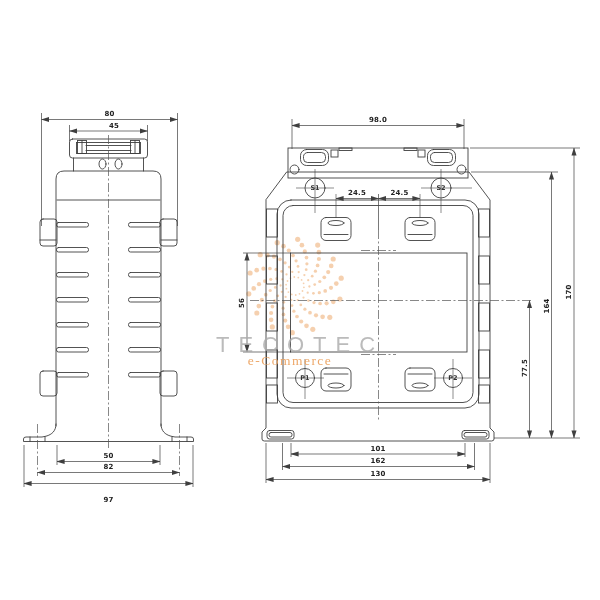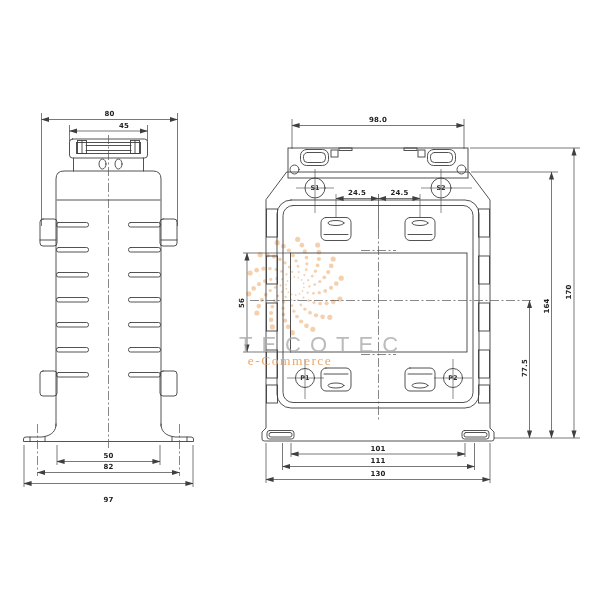--- a/index.html
+++ b/index.html
@@ -7,21 +7,21 @@
           font-family:"DejaVu Sans",sans-serif;}
   svg{position:absolute;left:0;top:0;}
   .lbl{position:absolute;font-size:7px;font-weight:700;color:#222;line-height:1;
        transform:translate(-50%,-100%);white-space:nowrap;letter-spacing:.2px;}
   .lblv{position:absolute;font-size:7px;font-weight:700;color:#222;line-height:1;
         transform:translate(-50%,-50%) rotate(-90deg);white-space:nowrap;letter-spacing:.2px;}
   .term{position:absolute;font-size:6.5px;font-weight:700;color:#333;line-height:1;
         transform:translate(-50%,-50%);white-space:nowrap;text-align:center;}
   .wm-brand{position:absolute;left:300px;top:345px;transform:translate(-50%,-50%);
         font-family:"Liberation Sans",sans-serif;font-size:22px;font-weight:400;
-        letter-spacing:9px;color:var(--wm-text,#ababab);opacity:.8;white-space:nowrap;margin-left:23px;}
+        letter-spacing:9px;color:var(--wm-text,#ababab);opacity:.8;white-space:nowrap;}
   .wm-sub{position:absolute;left:290px;top:361px;transform:translate(-50%,-50%);
         font-family:"Liberation Serif",serif;font-size:13.5px;
         letter-spacing:1.5px;color:var(--wm-accent,#eca361);opacity:.95;white-space:nowrap;}
 </style>
 </head>
 <body>
 
 <div id="canvas">
 
   <svg width="600" height="600" viewBox="0 0 600 600">
@@ -330,30 +330,30 @@
       <line x1="470" y1="148" x2="580" y2="148"></line>
       <line x1="471" y1="172" x2="558" y2="172"></line>
       <line x1="494" y1="438" x2="580" y2="438"></line>
       <line x1="529.5" y1="300.5" x2="529.5" y2="438" marker-start="url(#arr)" marker-end="url(#arr)"></line>
       <line x1="551.5" y1="172" x2="551.5" y2="438" marker-start="url(#arr)" marker-end="url(#arr)"></line>
       <line x1="574" y1="148" x2="574" y2="438" marker-start="url(#arr)" marker-end="url(#arr)"></line>
     </g>
   </svg>
 
   <span class="lbl" style="left:109.5px;top:118px">80</span>
-  <span class="lbl" style="left:124px;top:129.5px">45</span>
+  <span class="lbl" style="left:114px;top:129.5px">45</span>
   <span class="lbl" style="left:108.5px;top:460px">50</span>
   <span class="lbl" style="left:108.5px;top:471px">82</span>
   <span class="lbl" style="left:108.5px;top:504px">97</span>
 
   <span class="lbl" style="left:378px;top:124px">98.0</span>
   <span class="lbl" style="left:357px;top:197px">24.5</span>
   <span class="lbl" style="left:399.5px;top:197px">24.5</span>
   <span class="lbl" style="left:378px;top:452.5px">101</span>
-  <span class="lbl" style="left:378px;top:465px">111</span>
+  <span class="lbl" style="left:378px;top:465px">162</span>
   <span class="lbl" style="left:378px;top:478px">130</span>
 
   <span class="lblv" style="left:242px;top:302.5px">56</span>
   <span class="lblv" style="left:524.5px;top:368px">77.5</span>
   <span class="lblv" style="left:546.5px;top:306px">164</span>
   <span class="lblv" style="left:569px;top:292px">170</span>
 
   <span class="term" style="left:315px;top:188px">S1</span>
   <span class="term" style="left:441px;top:188px">S2</span>
   <span class="term" style="left:305px;top:378px">P1</span>

